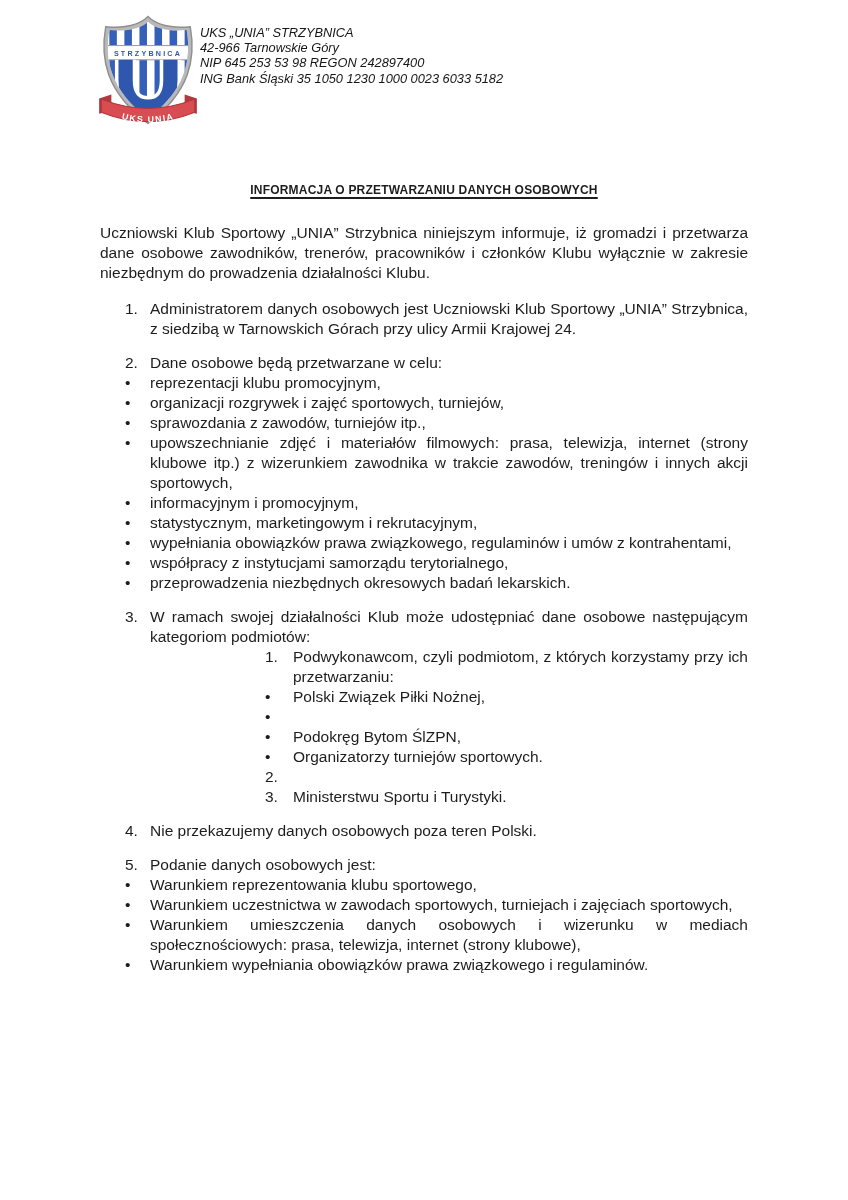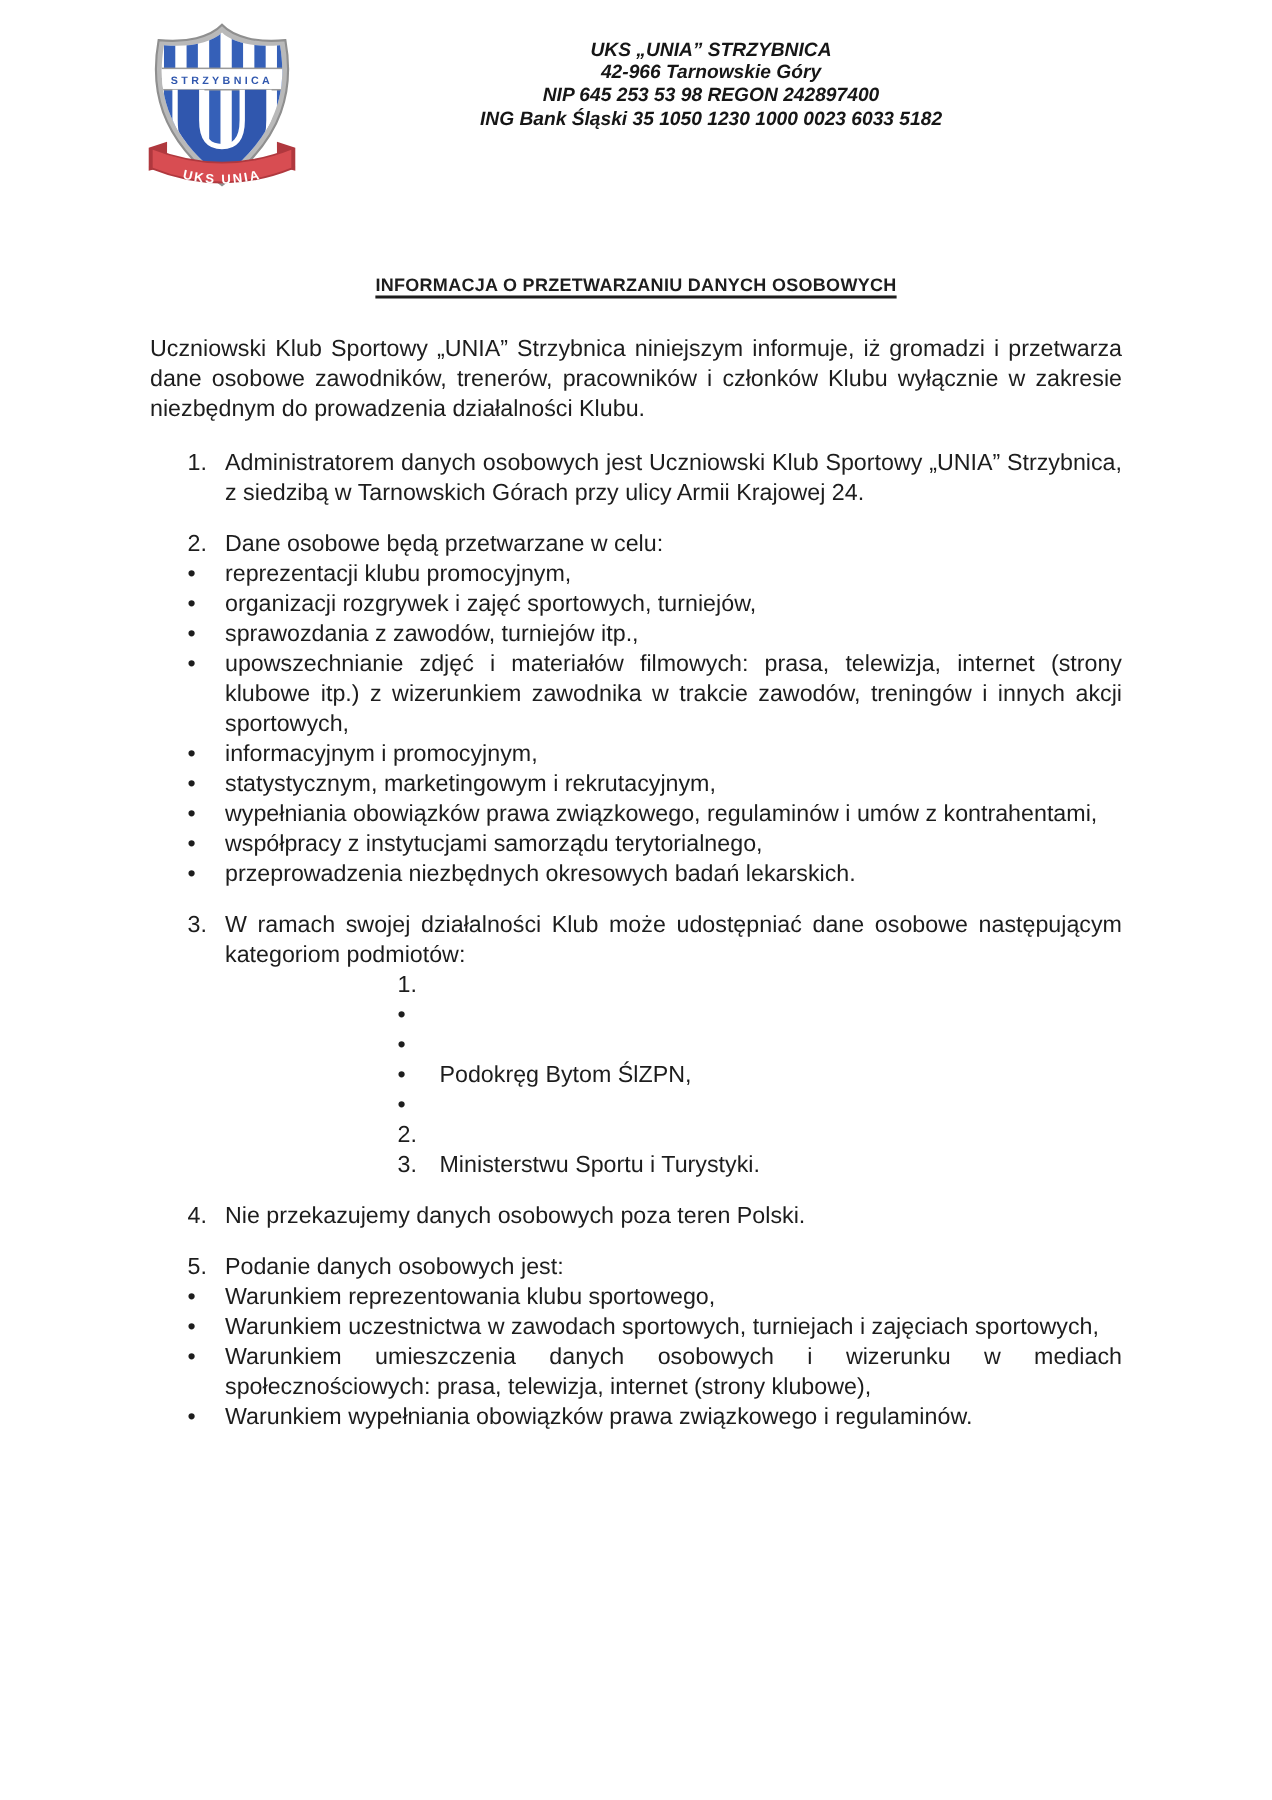--- a/index.html
+++ b/index.html
@@ -9,22 +9,22 @@
     width:848px;height:1200px;
     background:#ffffff;
     font-family:"Liberation Sans","DejaVu Sans",sans-serif;
     color:#1d1d1d;
     overflow:hidden;
   }
   
   .logo{position:absolute;left:91px;top:13px;width:114px;height:114px;}
   .header-text{
     position:absolute;left:200px;top:25px;width:548px;
-    text-align:center;
-    font-weight:bold;font-style:italic;
+    text-align:left;
+    font-weight:normal;font-style:italic;
     font-size:12.8px;line-height:15.2px;
     color:#161616;
   }
   
   .doc{position:absolute;left:100px;top:180px;width:648px;
        font-size:15.5px;line-height:20px;}
   .doc-title{
     text-align:center;font-weight:bold;font-size:12px;
     text-decoration:underline;
     text-underline-offset:3px;
@@ -146,33 +146,36 @@
         <div class="row l1">
     <span class="marker">•</span>
     <span class="text">przeprowadzenia niezbędnych okresowych badań lekarskich.</span>
   </div>
         <div class="row l1 gap">
     <span class="marker">3.</span>
     <span class="text">W ramach swojej działalności Klub może udostępniać dane osobowe następującym kategoriom podmiotów:</span>
   </div>
         <div class="row l2">
     <span class="marker">1.</span>
-  </div>
-        <div class="row l2">
-    <span class="marker">•</span>
+    <span class="text">Podwykonawcom, czyli podmiotom, z których korzystamy przy ich przetwarzaniu:</span>
+  </div>
+        <div class="row l2">
+    <span class="marker">•</span>
+    <span class="text">Polski Związek Piłki Nożnej,</span>
   </div>
         <div class="row l2">
     <span class="marker">•</span>
   </div>
         <div class="row l2">
     <span class="marker">•</span>
     <span class="text">Podokręg Bytom ŚlZPN,</span>
   </div>
         <div class="row l2">
     <span class="marker">•</span>
+    <span class="text">Organizatorzy turniejów sportowych.</span>
   </div>
         <div class="row l2">
     <span class="marker">2.</span>
   </div>
         <div class="row l2">
     <span class="marker">3.</span>
     <span class="text">Ministerstwu Sportu i Turystyki.</span>
   </div>
         <div class="row l1 gap">
     <span class="marker">4.</span>

